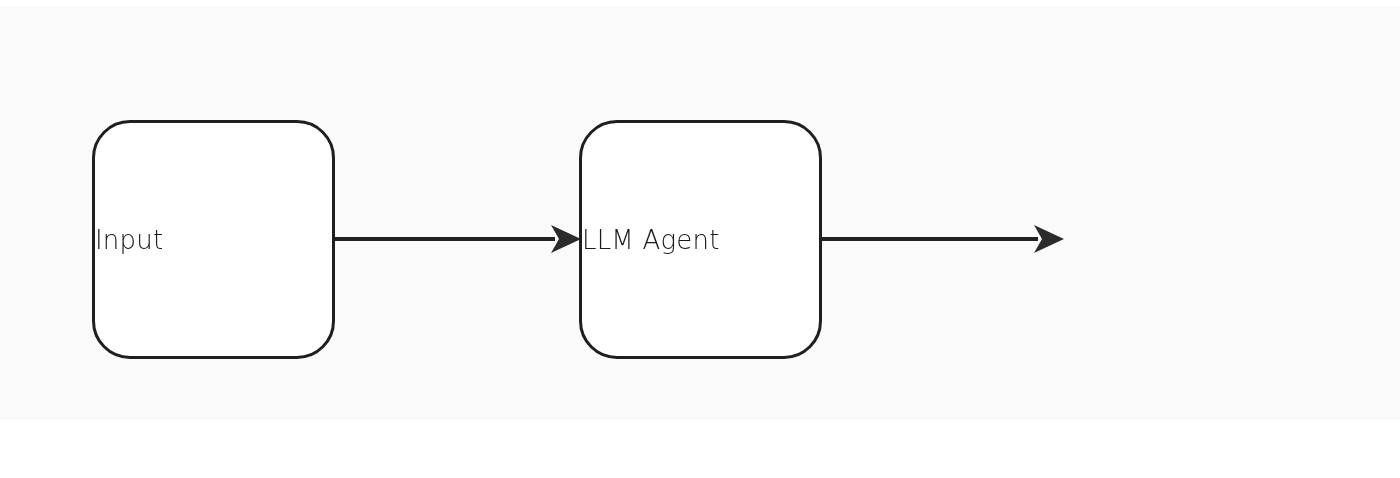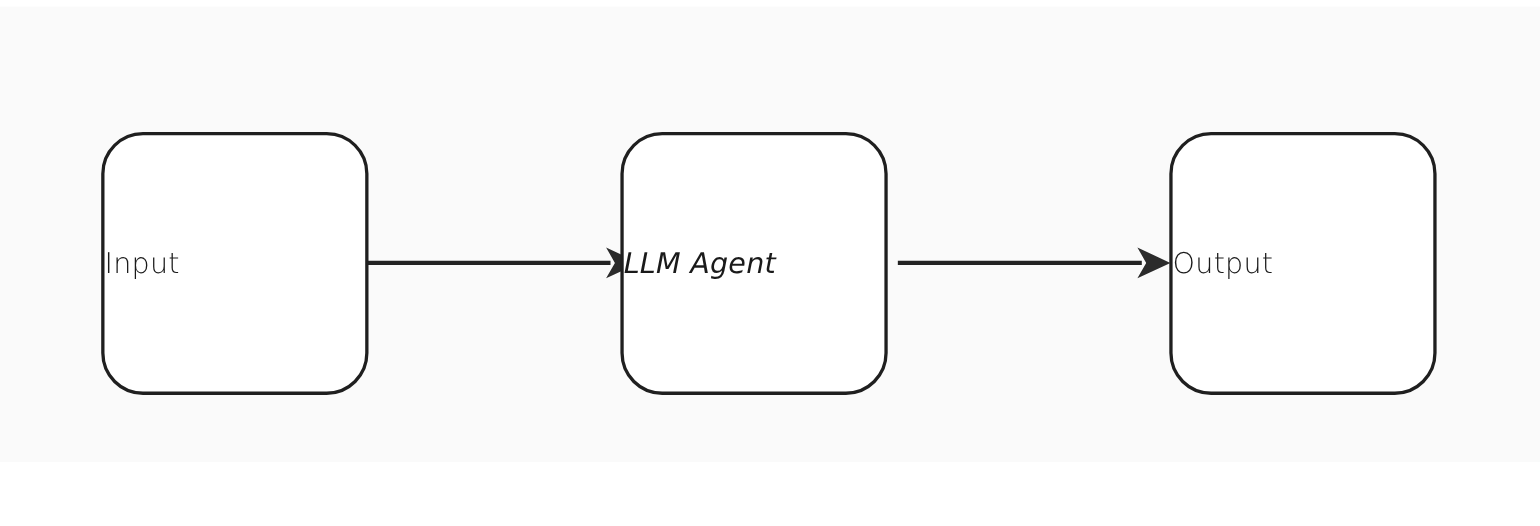--- a/index.html
+++ b/index.html
@@ -53,21 +53,21 @@
     font-family: "DejaVu Sans", "Liberation Sans", sans-serif;
     font-size: 26px;
     font-weight: 300;
     color: #1a1a1a;
     letter-spacing: 0.2px;
     line-height: 1;
     white-space: nowrap;
     text-align: center;
   }
   #node-input    { left: 92px;   top: 120px; }
-  #node-llm-agent{ left: 564px;  top: 120px; font-style: italic; }
+  #node-llm-agent{ left: 579px;  top: 120px; }
   #node-output   { left: 1063px; top: 120px; }
 
   .edge {
     position: absolute;
     height: 40px;
     top: 219px;
     z-index: 1;
   }
   #edge-input-to-agent { left: 333px;  width: 250px; }
   #edge-agent-to-output{ left: 816px;  width: 250px; }
@@ -95,18 +95,15 @@
   </div>
 
   <div class="node" id="node-input">
     <span class="node-label">Input</span>
   </div>
 
   <div class="node" id="node-llm-agent">
     <span class="node-label">LLM Agent</span>
   </div>
 
-  <div class="node" id="node-output">
-    <span class="node-label">Output</span>
-  </div>
 
   <div id="canvas-bottom-strip"></div>
 </div>
 
 </body></html>

